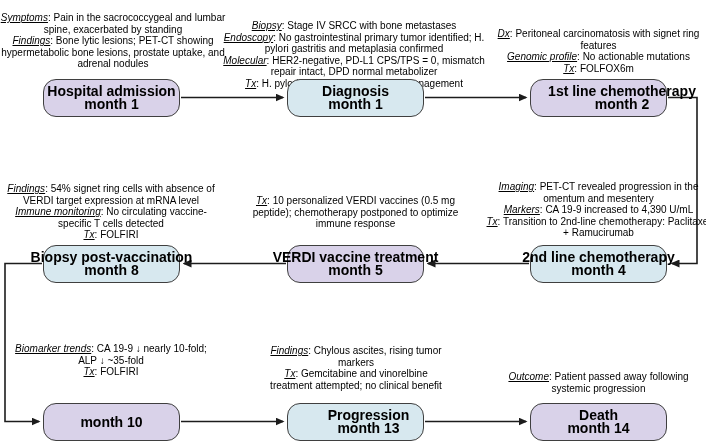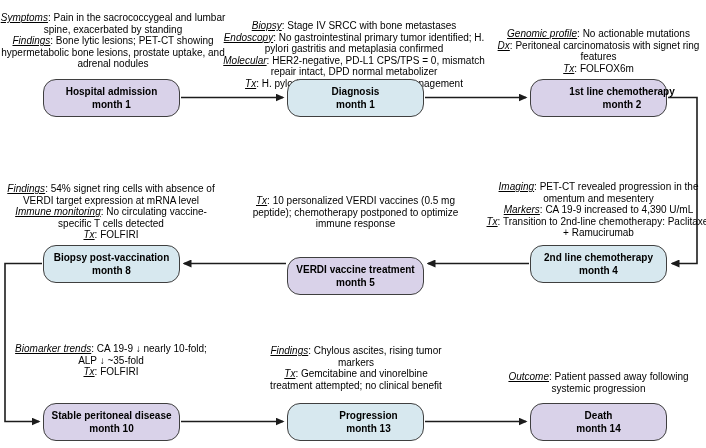--- a/index.html
+++ b/index.html
@@ -5,21 +5,21 @@
   html,body{margin:0;padding:0;background:#fff;}
   #canvas{
     position:relative;width:706px;height:448px;background:#ffffff;
     font-family:"Liberation Sans","DejaVu Sans",sans-serif;color:#000;overflow:hidden;border-radius:20px;
   }
   #wires{position:absolute;left:0;top:0;width:706px;height:448px;}
   .node{
     position:absolute;width:137px;height:38px;box-sizing:border-box;
     border:1.4px solid #3f3f3f;border-radius:13px;
     display:flex;flex-direction:column;align-items:center;justify-content:center;
-    font-weight:bold;font-size:10px;line-height:13px;text-align:center;
+    font-weight:bold;font-size:14px;line-height:13px;text-align:center;
   }
   .node .nl{white-space:nowrap;}
   .ann{
     position:absolute;font-size:10px;line-height:11.6px;text-align:center;
   }
   .lbl{font-style:italic;text-decoration:underline;}
 </style>
 </head>
 <body>
 
@@ -47,22 +47,22 @@
   </div>
 
   <div class="ann" style="left:223px;top:20px;width:262px">
     <div class="seg"><span class="lbl">Biopsy</span><span>: Stage IV SRCC with bone metastases</span></div>
     <div class="seg"><span class="lbl">Endoscopy</span><span>: No gastrointestinal primary tumor identified; H. pylori gastritis and metaplasia confirmed</span></div>
     <div class="seg"><span class="lbl">Molecular</span><span>: HER2-negative, PD-L1 CPS/TPS = 0, mismatch repair intact, DPD normal metabolizer</span></div>
     <div class="seg"><span class="lbl">Tx</span><span>: H. pylori eradication, supportive management</span></div>
   </div>
 
   <div class="ann" style="left:496px;top:28px;width:205px">
+    <div class="seg"><span class="lbl">Dx</span><span>: Peritoneal carcinomatosis with signet ring features</span></div>
     <div class="seg"><span class="lbl">Genomic profile</span><span>: No actionable mutations</span></div>
-    <div class="seg"><span class="lbl">Dx</span><span>: Peritoneal carcinomatosis with signet ring features</span></div>
     <div class="seg"><span class="lbl">Tx</span><span>: FOLFOX6m</span></div>
   </div>
 
   <div class="ann" style="left:486px;top:181px;width:225px">
     <div class="seg"><span class="lbl">Imaging</span><span>: PET-CT revealed progression in the omentum and mesentery</span></div>
     <div class="seg"><span class="lbl">Markers</span><span>: CA 19-9 increased to 4,390 U/mL</span></div>
     <div class="seg"><span class="lbl">Tx</span><span>: Transition to 2nd-line chemotherapy: Paclitaxel + Ramucirumab</span></div>
   </div>
 
   <div class="ann" style="left:247px;top:195px;width:217px">
@@ -98,30 +98,29 @@
     <div class="nl">month 1</div>
   </div>
   <div class="node" style="left: 530px; top: 79px; background: rgb(217, 210, 233); border-color: rgb(63, 63, 63); padding-left: 47px;">
     <div class="nl">1st line chemotherapy</div>
     <div class="nl">month 2</div>
   </div>
   <div class="node" style="left: 530px; top: 245px; background: rgb(215, 232, 239); border-color: rgb(63, 63, 63);">
     <div class="nl">2nd line chemotherapy</div>
     <div class="nl">month 4</div>
   </div>
-  <div class="node" style="left: 287px; top: 245px; background: rgb(217, 210, 233); border-color: rgb(63, 63, 63); margin-top: 12px;">
+  <div class="node" style="left: 287px; top: 245px; background: rgb(217, 210, 233); border-color: rgb(63, 63, 63);">
     <div class="nl">VERDI vaccine treatment</div>
     <div class="nl">month 5</div>
   </div>
   <div class="node" style="left: 43px; top: 245px; background: rgb(215, 232, 239); border-color: rgb(63, 63, 63);">
     <div class="nl">Biopsy post-vaccination</div>
     <div class="nl">month 8</div>
   </div>
   <div class="node" style="left: 43px; top: 403px; background: rgb(217, 210, 233); border-color: rgb(63, 63, 63);">
-    <div class="nl">Stable peritoneal disease</div>
     <div class="nl">month 10</div>
   </div>
   <div class="node" style="left: 287px; top: 403px; background: rgb(215, 232, 239); border-color: rgb(63, 63, 63); padding-left: 26px;">
     <div class="nl">Progression</div>
     <div class="nl">month 13</div>
   </div>
   <div class="node" style="left: 530px; top: 403px; background: rgb(217, 210, 233); border-color: rgb(63, 63, 63);">
     <div class="nl">Death</div>
     <div class="nl">month 14</div>
   </div>

